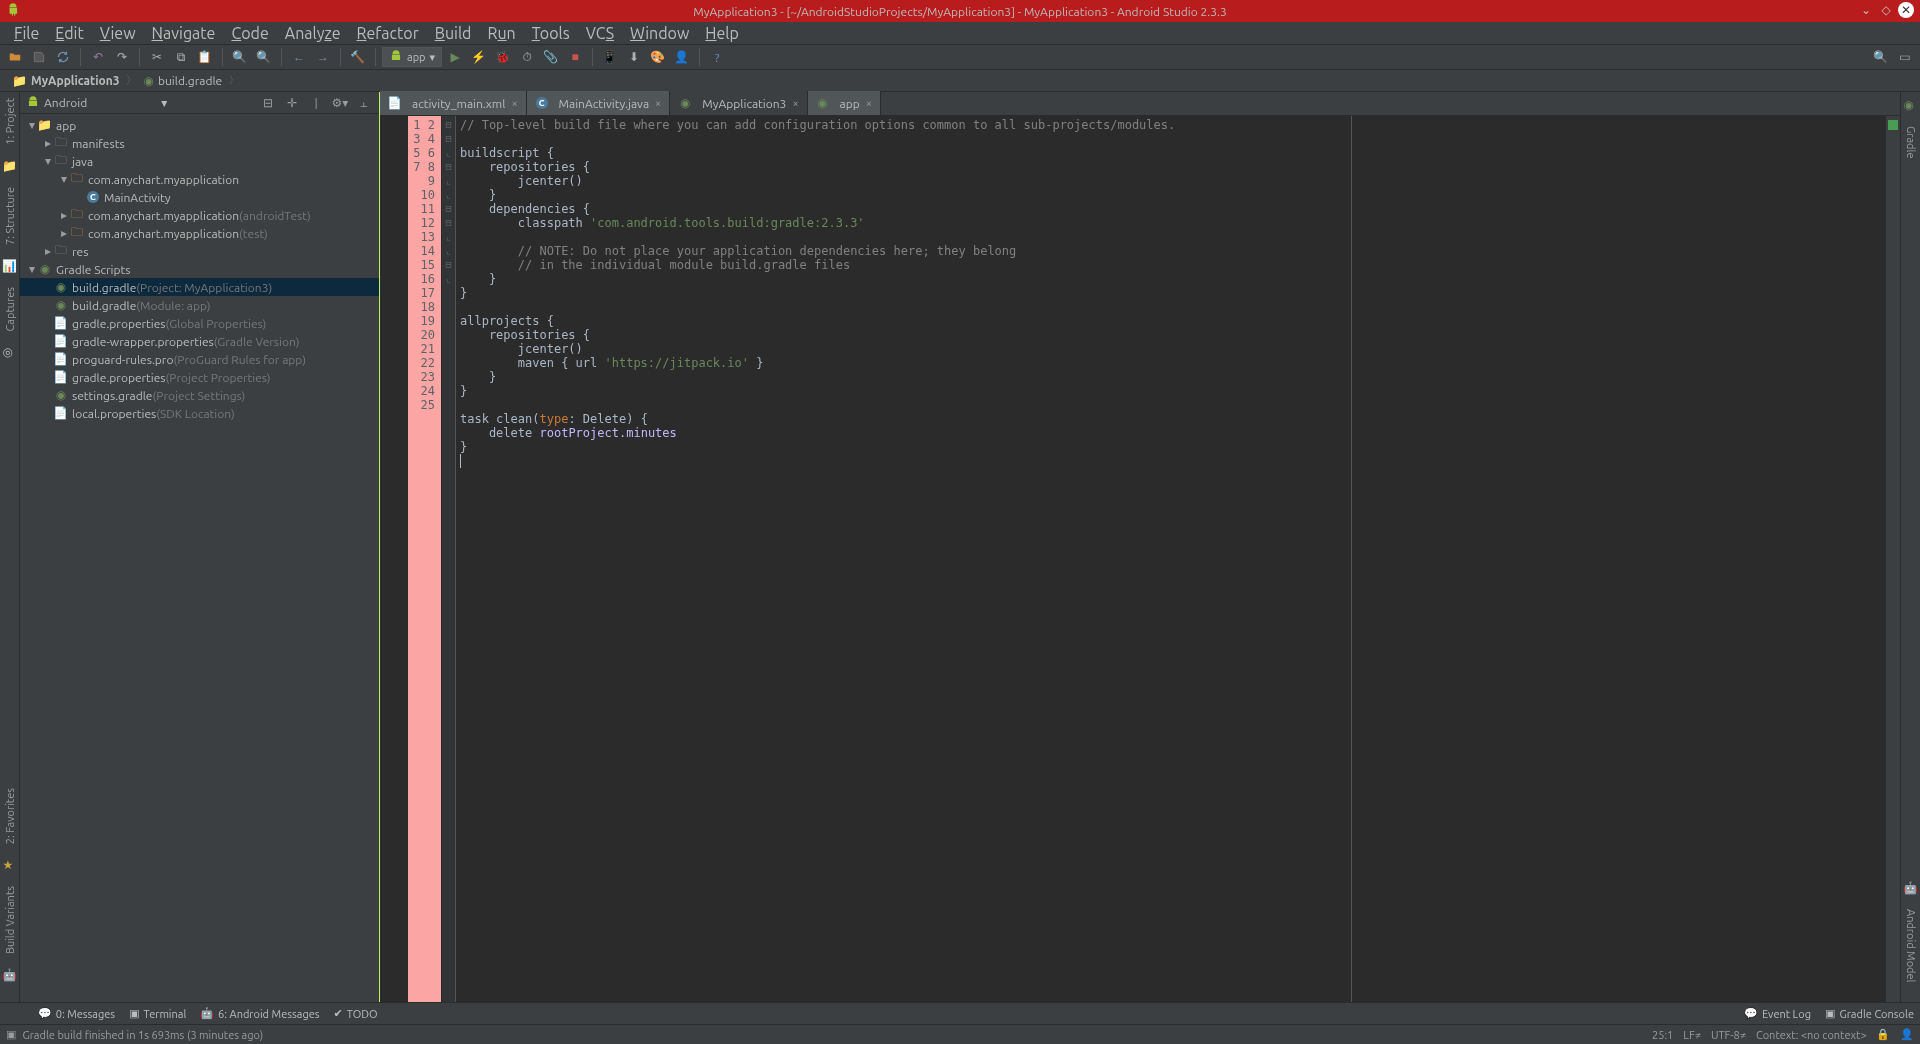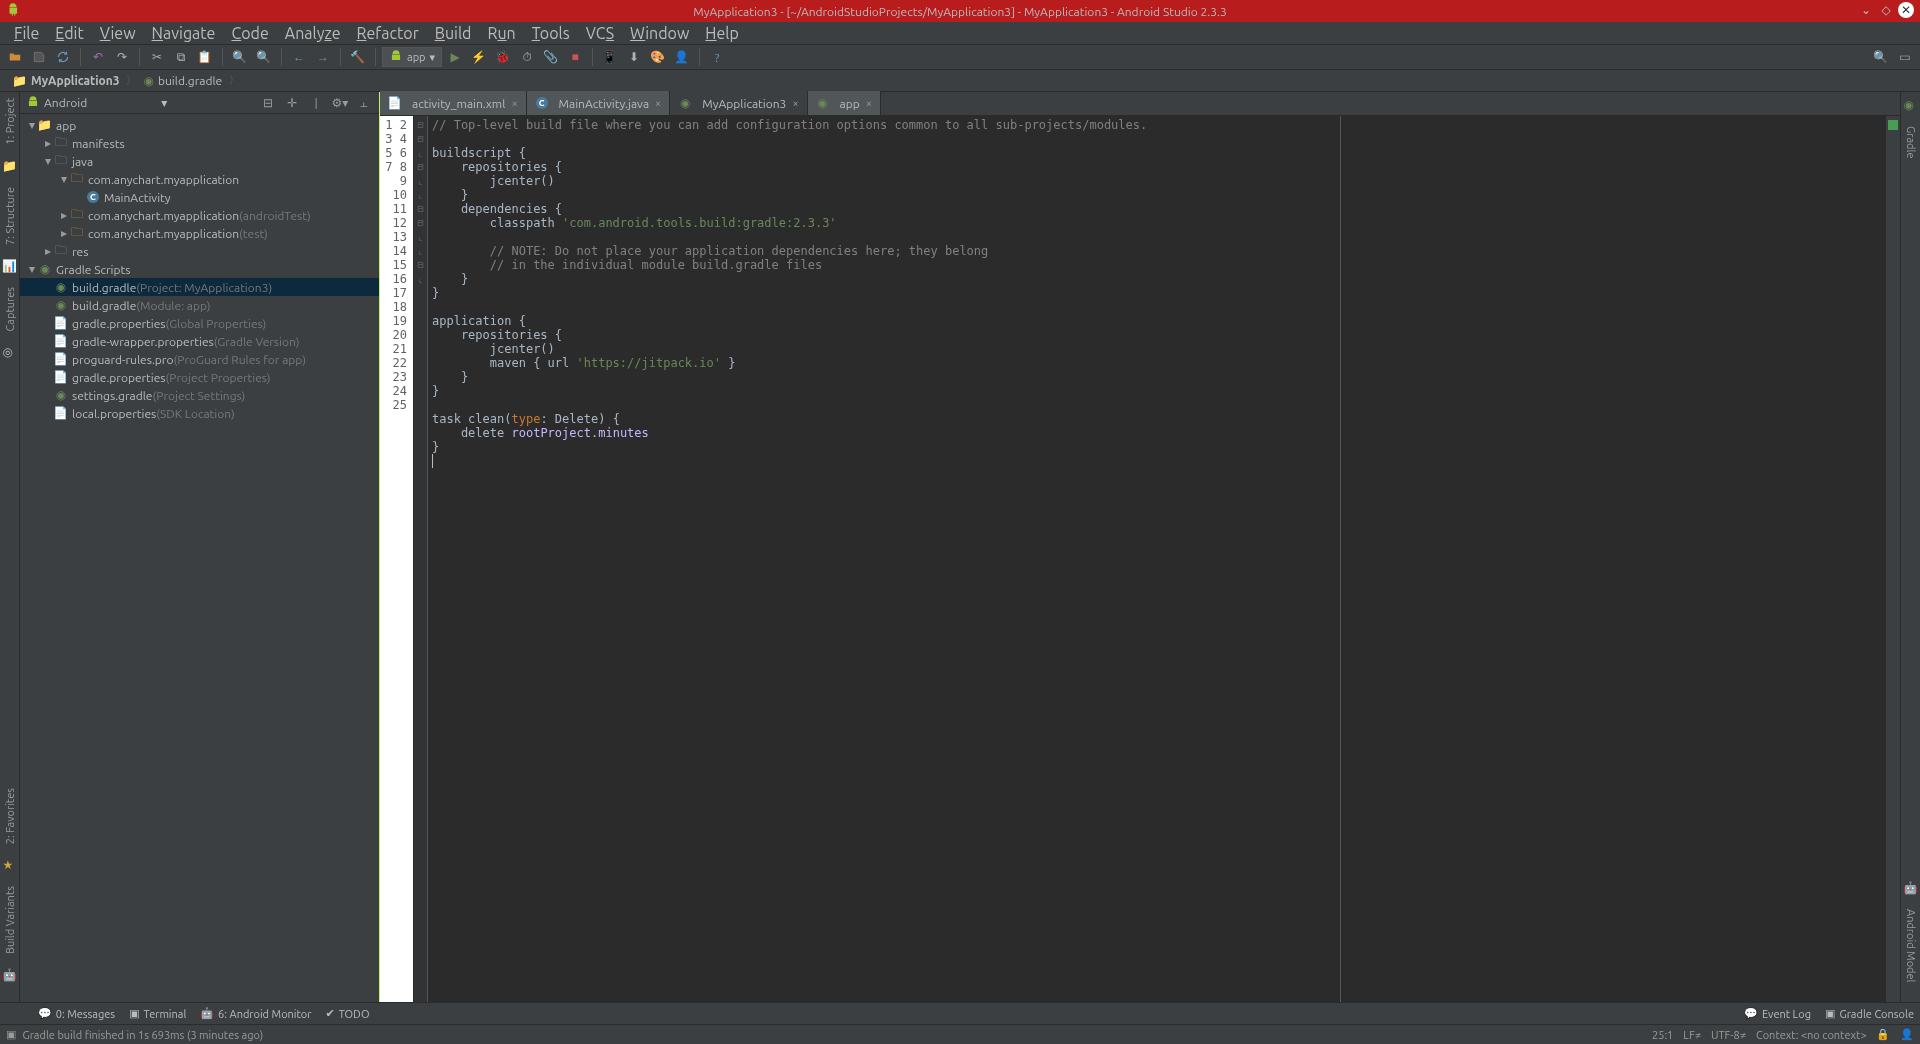--- a/index.html
+++ b/index.html
@@ -121,21 +121,21 @@
 .tw { display:inline-block; width:12px; text-align:center; color:#9b9b9b; }
 .muted { color: #787878; }
 .ticon { width:14px; display:inline-flex; justify-content:center; margin-right:4px;}
 
 .editor-area { flex: 1; display:flex; flex-direction:column; min-width:0;}
 .editor-tabs { height: 24px; background:#3c3f41; border-bottom:1px solid #2b2b2b; display:flex; align-items:flex-end; }
 .etab { height:24px; padding:0 8px; display:inline-flex; align-items:center; gap:6px; font-size:12px; border-right:1px solid #2b2b2b; background:#515658; cursor:pointer;}
 .etab.active { background:#3c3f41; }
 .etab .close { color:#999; cursor:pointer; font-size:11px;}
 .editor-body { flex:1; display:flex; background:#2b2b2b; min-height:0;}
-.gutter-nums { width:34px; background:#ffffff; border-right:1px solid #2b2b2b; color:#606366; font-family:"DejaVu Sans Mono",monospace; font-size:12px; text-align:right; padding:2px 6px 2px 2px; line-height:14px;}
+.gutter-nums { width:34px; background:#fca5a5; border-right:1px solid #2b2b2b; color:#606366; font-family:"DejaVu Sans Mono",monospace; font-size:12px; text-align:right; padding:2px 6px 2px 2px; line-height:14px;margin-left:28px;}
 .gutter-fold { width:14px; background:#313335; border-right:1px solid #555; color:#606366; font-family:monospace; font-size:10px; line-height:14px; text-align:center; padding-top:2px;}
 .code { flex:1; font-family:"DejaVu Sans Mono","Consolas",monospace; font-size:12px; line-height:14px; padding:2px 0 2px 4px; color:#a9b7c6; border-right:1px solid #555; white-space:pre;}
 .code .cmt { color:#808080; }
 .code .str { color:#6a8759; }
 .code .typ { color:#cc7832; }
 .code .id { color:#c4b5fd;}
 .marker-col { width:14px; background:#3c3f41; position:relative;}
 .marker-col .ok { position:absolute; top:4px; right:2px; width:10px; height:10px; background:#499c54; }
 
 .bottom-tools {
@@ -538,21 +538,21 @@
 <span>        jcenter()</span>
 <span>    }</span>
 <span>    dependencies </span>{
 <span>        classpath </span><span class="str">'com.android.tools.build:gradle:2.3.3'</span>
 <span></span>
 <span class="cmt">        // NOTE: Do not place your application dependencies here; they belong</span>
 <span class="cmt">        // in the individual module build.gradle files</span>
 <span>    }</span>
 <span>}</span>
 <span></span>
-<span>application </span>{
+<span>allprojects </span>{
 <span>    repositories </span>{
 <span>        jcenter()</span>
 <span>        maven { url </span><span class="str">'https://jitpack.io'</span><span> }</span>
 <span>    }</span>
 <span>}</span>
 <span></span>
 <span>task clean(</span><span class="typ">type</span><span>: Delete) {</span>
 <span>    delete </span><span class="id">rootProject</span><span>.</span><span class="id">minutes</span>
 <span>}</span>
 <span style="border-left:1px solid #bbb;"> </span></div>
@@ -582,21 +582,21 @@
   <span class="bt">
       <span>💬</span>
       <span>0: Messages</span>
     </span>
   <span class="bt">
       <span>▣</span>
       <span>Terminal</span>
     </span>
   <span class="bt">
       <span class="android-green">🤖</span>
-      <span>6: Android Monitor</span>
+      <span>6: Android Messages</span>
     </span>
   <span class="bt">
       <span>✔</span>
       <span>TODO</span>
     </span>
   <div class="spacer"></div>
   <span class="bt">
       <span>💬</span>
       <span>Event Log</span>
     </span>

